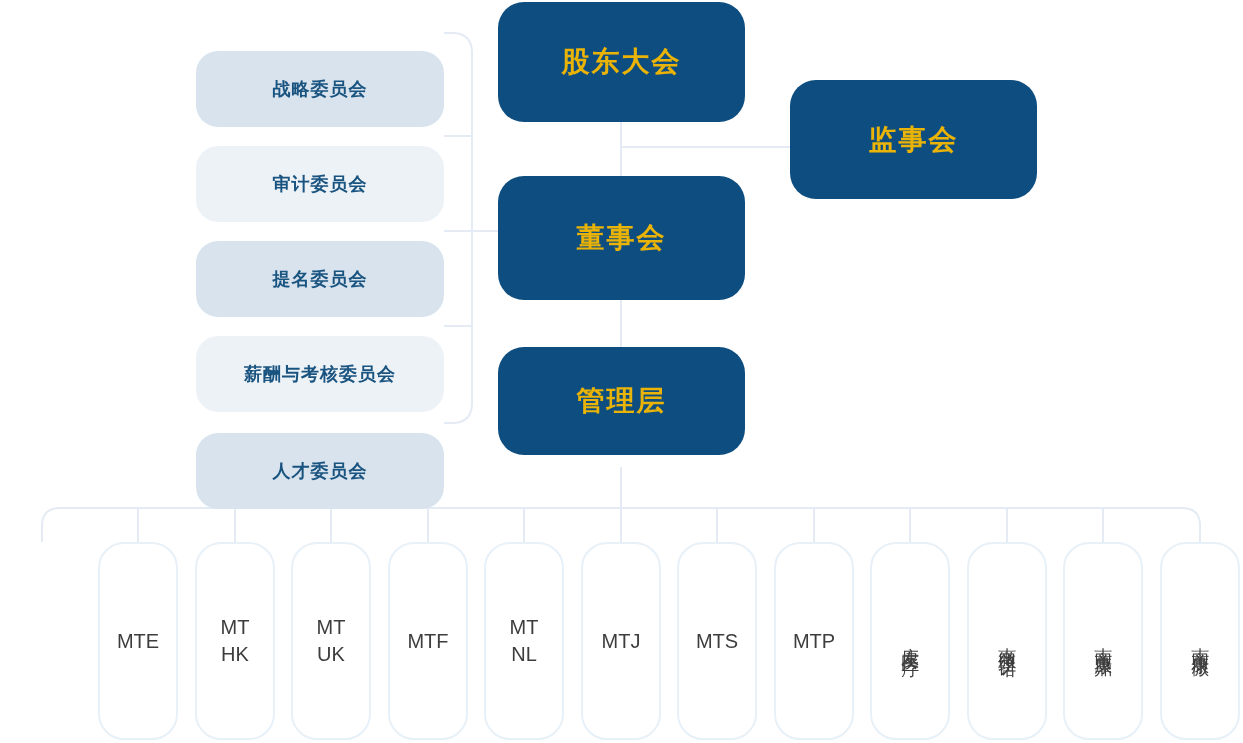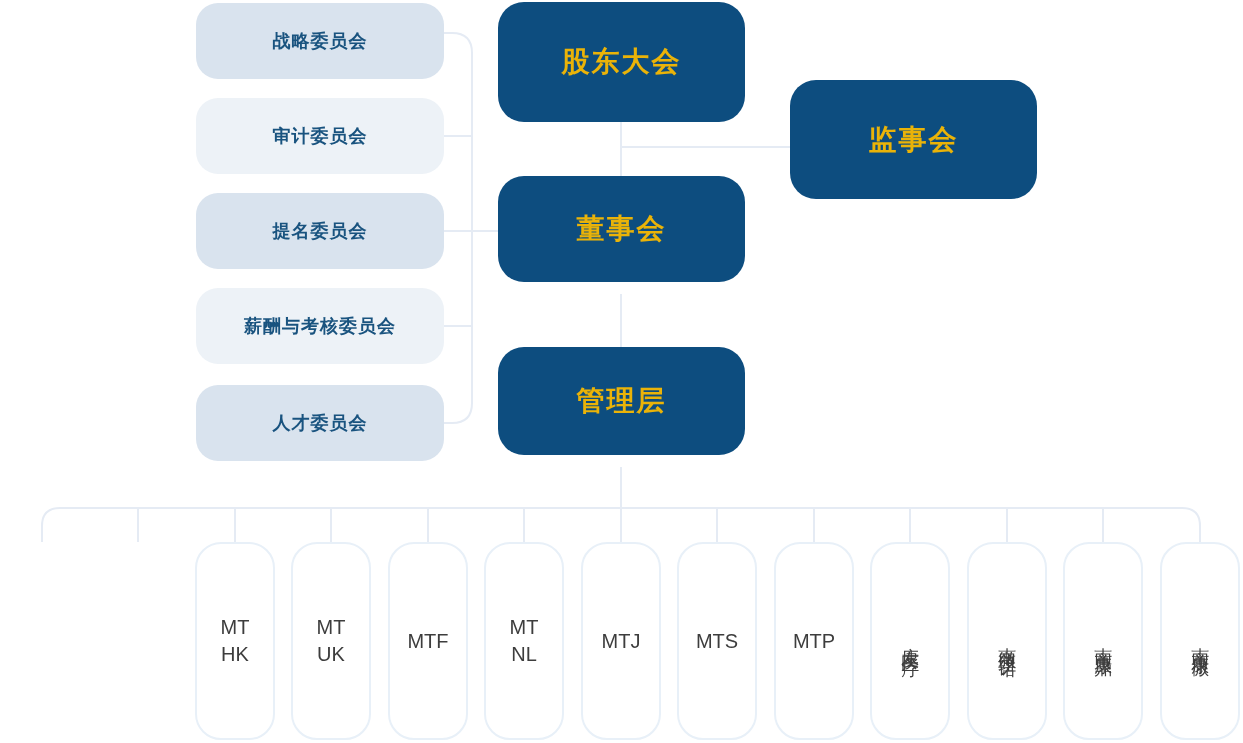--- a/index.html
+++ b/index.html
@@ -21,20 +21,21 @@
   
   .committee {
     position: absolute;
     left: 196px;
     width: 248px;
     height: 76px;
     border-radius: 22px;
     display: flex;
     align-items: center;
     justify-content: center;
+    margin-top: 48px;
   }
   .c-dark  { background: #D9E3EE; }
   .c-light { background: #EDF2F7; }
   .committee-label {
     color: #19537F;
     font-size: 18px;
     font-weight: bold;
     letter-spacing: 1px;
   }
 
@@ -134,27 +135,30 @@
   <div class="committee c-light" style="top:288px">
     <span class="committee-label">薪酬与考核委员会</span>
   </div>
 
   <div class="gov" style="left:498px; top:2px; height:120px">
     <span class="gov-label">股东大会</span>
   </div>
   <div class="gov" style="left:790px; top:80px; height:119px">
     <span class="gov-label">监事会</span>
   </div>
-  <div class="gov" style="left:498px; top:176px; height:106px">
+  <div class="gov" style="left:498px; top:176px; height:124px">
     <span class="gov-label">董事会</span>
   </div>
   <div class="gov" style="left:498px; top:347px; height:108px">
     <span class="gov-label">管理层</span>
   </div>
 
+  <div class="sub" style="left:98px">
+    <span class="sub-label">MTE</span>
+  </div>
   <div class="sub" style="left:195px">
     <span class="sub-label">MT
 HK</span>
   </div>
   <div class="sub" style="left:291px">
     <span class="sub-label">MT
 UK</span>
   </div>
   <div class="sub" style="left:388px">
     <span class="sub-label">MTF</span>

